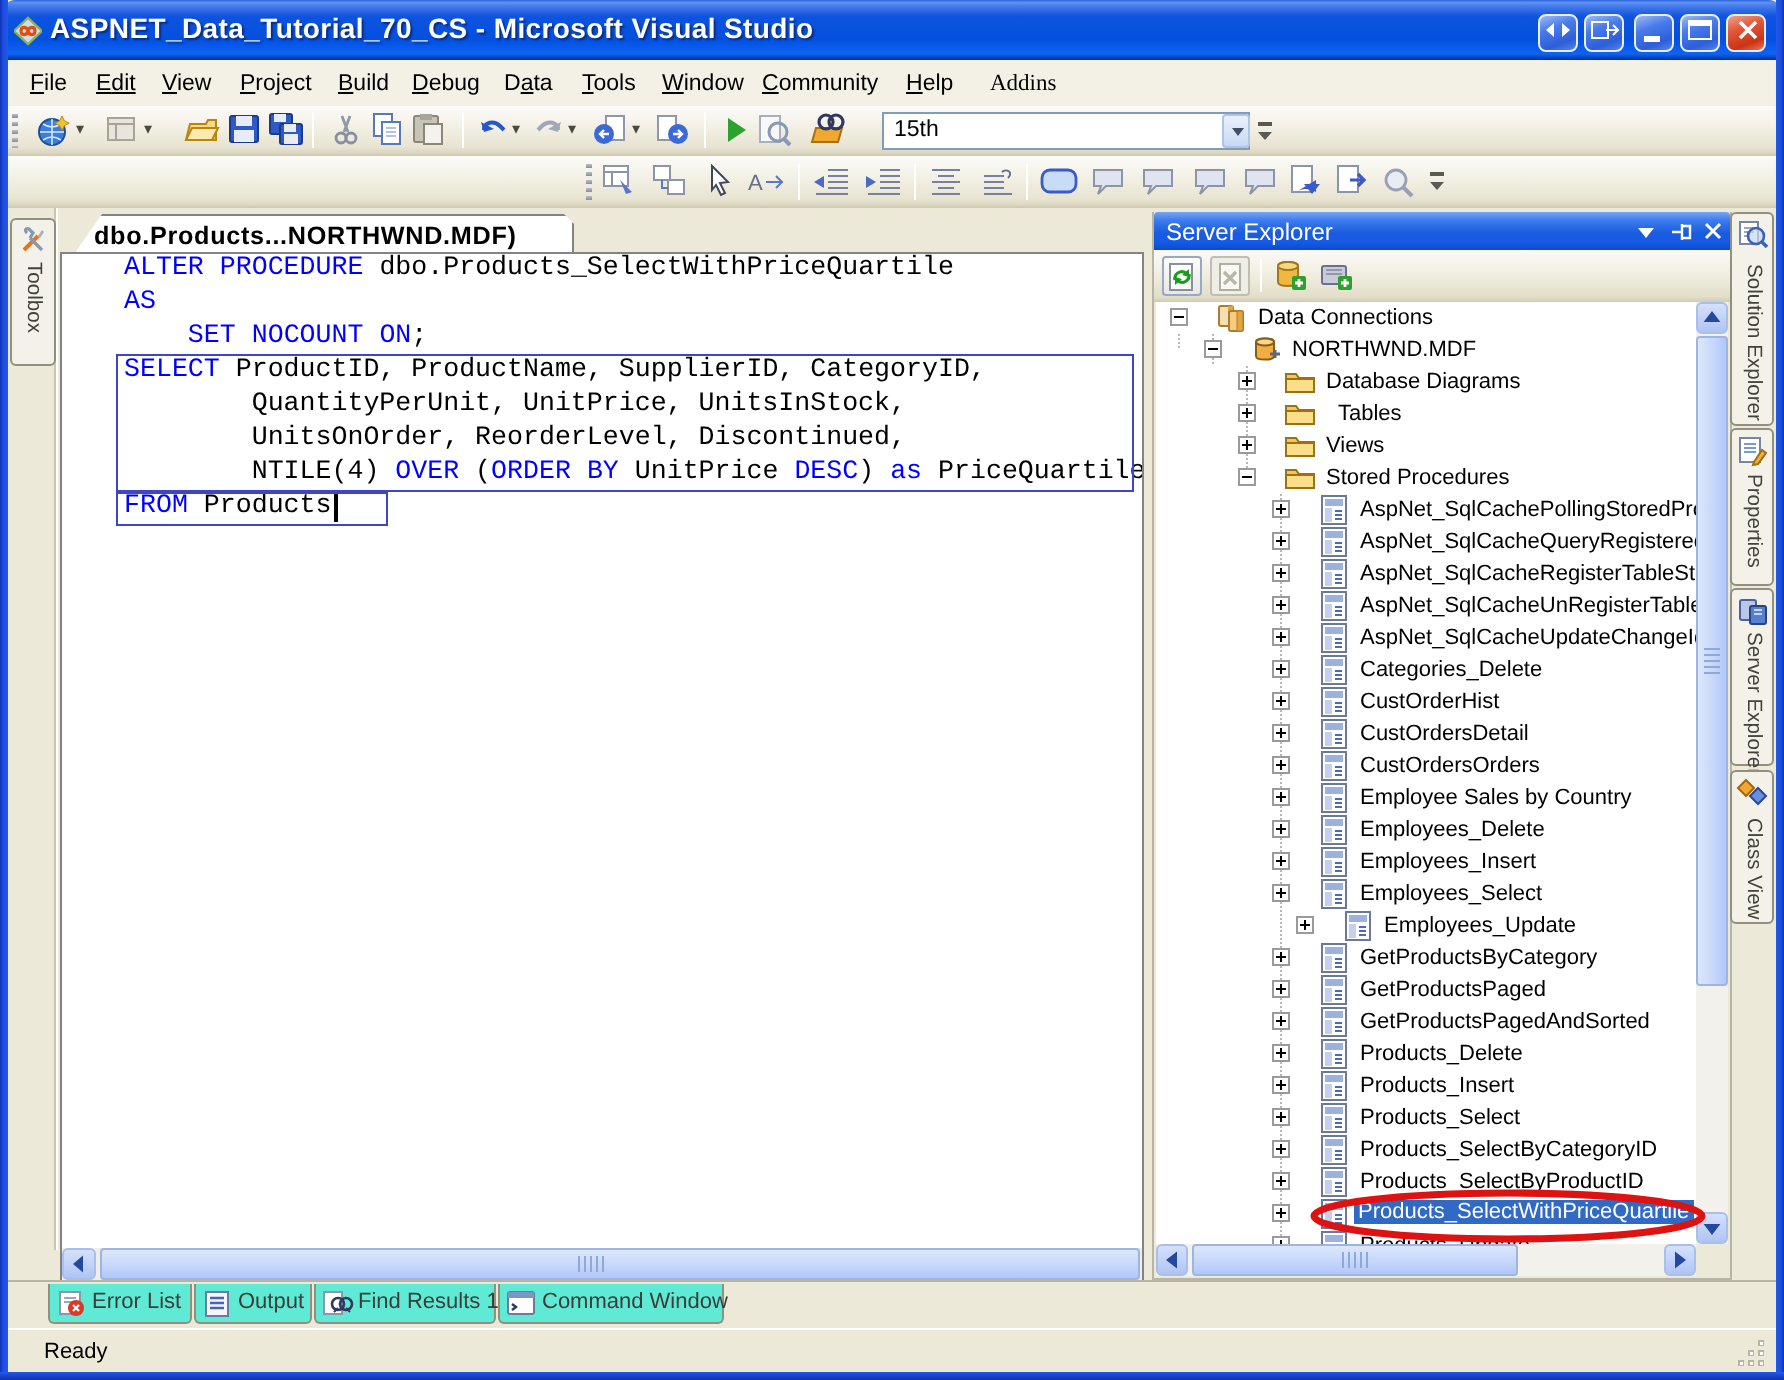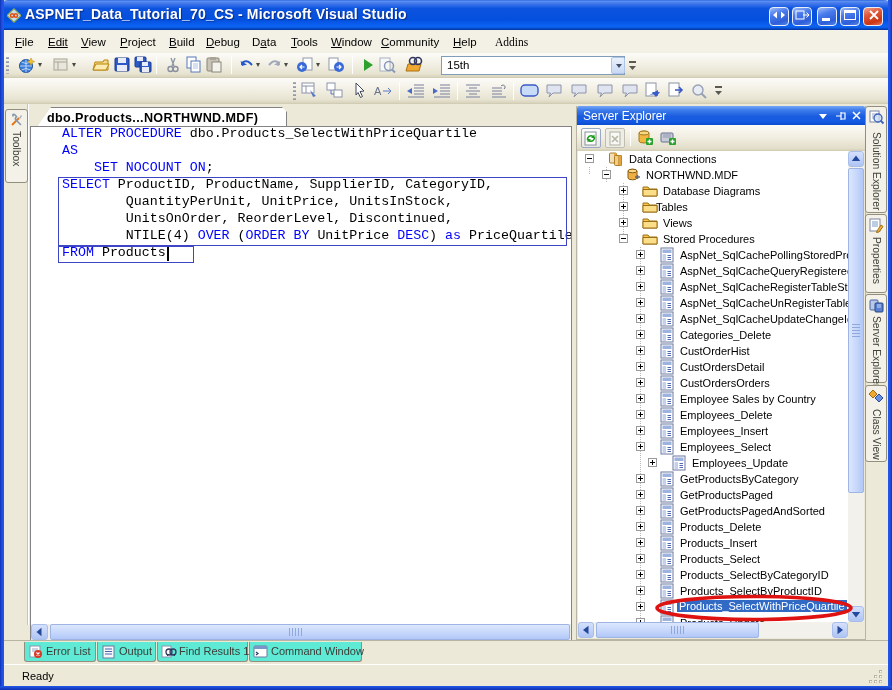--- a/index.html
+++ b/index.html
@@ -400,21 +400,21 @@
 </div>
 <div class="trow" style="left:0;top:48px;width:270px;">
 <div class="texp" style="left:41px;top:3px;">
           <i></i>
           <span style="position:absolute;left:3px;top:1px;width:1px;height:5px;background:#000;"></span>
         </div>
 <svg class="ico" style="left:64px;top:0px;" width="16" height="16" viewBox="0 0 16 16">
           <path d="M1 4 H6 L7.5 6 H15 V13 H1 Z" fill="#F6C64F" stroke="#9C7014"></path>
           <path d="M1 6.5 H15 V13 H1 Z" fill="#FBDE8A" stroke="#9C7014"></path>
         </svg>
-<span style="position:absolute;left:78px;top:2px;">Tables</span>
+<span style="position:absolute;left:91px;top:2px;">Tables</span>
 </div>
 <div class="trow" style="left:0;top:64px;width:270px;">
 <div class="texp" style="left:41px;top:3px;">
           <i></i>
           <span style="position:absolute;left:3px;top:1px;width:1px;height:5px;background:#000;"></span>
         </div>
 <svg class="ico" style="left:64px;top:0px;" width="16" height="16" viewBox="0 0 16 16">
           <path d="M1 4 H6 L7.5 6 H15 V13 H1 Z" fill="#F6C64F" stroke="#9C7014"></path>
           <path d="M1 6.5 H15 V13 H1 Z" fill="#FBDE8A" stroke="#9C7014"></path>
         </svg>

